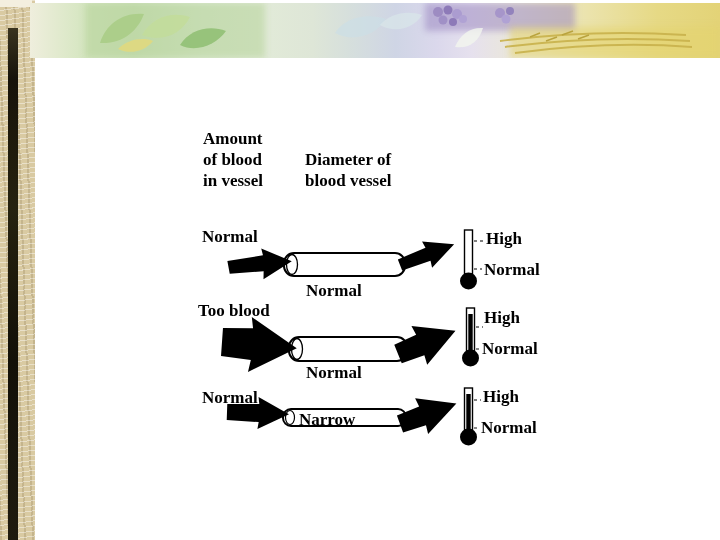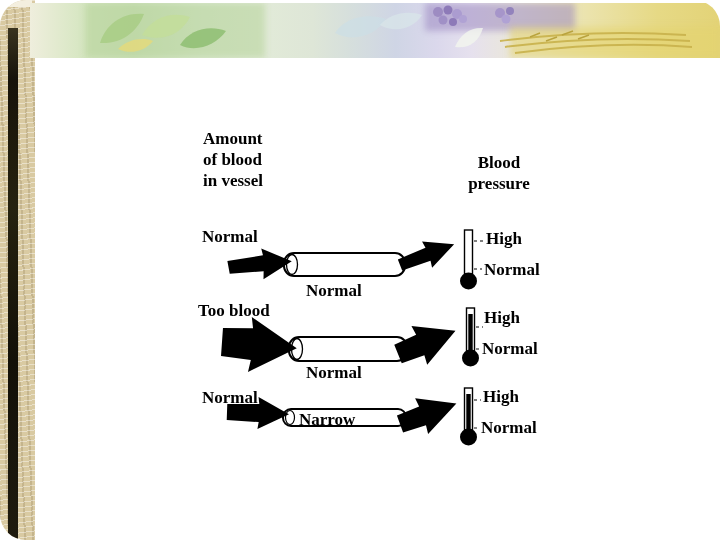--- a/index.html
+++ b/index.html
@@ -1,18 +1,18 @@
 <!DOCTYPE html>
 <html><head>
 <meta charset="utf-8">
 <style>
   * { margin:0; padding:0; box-sizing:border-box; }
   html,body { width:720px; height:540px; }
   body { font-family:"Liberation Serif", serif; background:#ffffff; }
-  .slide { position:relative; width:720px; height:540px; background:#ffffff; overflow:hidden;border-radius:26px; }
+  .slide { position:relative; width:720px; height:540px; background:#ffffff; overflow:hidden; }
 
   
   .left-bar {
     position:absolute; left:0; top:0; width:35px; height:540px;
     background-color:#d9caa2;
     background-image:
       repeating-linear-gradient(172deg, rgba(255,255,255,.42) 0 1px, rgba(0,0,0,0) 1px 5px),
       repeating-linear-gradient(88deg, rgba(124,104,64,.22) 0 2px, rgba(0,0,0,0) 2px 8px);
   }
   .left-strip {
@@ -149,22 +149,22 @@
       <rect x="466.3" y="394" width="4.4" height="39" fill="#000000"></rect>
       <circle cx="468.5" cy="437" r="8.5" fill="#000000"></circle>
       <line x1="474" y1="400" x2="481" y2="400" stroke="#555555" stroke-width="1.4" stroke-dasharray="3,3"></line>
       <line x1="474" y1="428" x2="480" y2="428" stroke="#555555" stroke-width="1.4" stroke-dasharray="3,3"></line>
     </g>
   </svg>
 
   <div class="lbl hdr" style="left:203px; top:128px;">Amount
 of blood
 in vessel</div>
-  <div class="lbl hdr center" style="left:445px; top:152px; width:108px;">Blood
-pressure</div>
+  <div class="lbl hdr" style="left:305px; top:149px;">Diameter of
+blood vessel</div>
 
   <div class="lbl" style="left:202px; top:227px;">Normal</div>
   <div class="lbl" style="left:306px; top:281px;">Normal</div>
   <div class="lbl" style="left:486px; top:229px;">High</div>
   <div class="lbl" style="left:484px; top:260px;">Normal</div>
 
   <div class="lbl" style="left:198px; top:301px;">Too blood</div>
   <div class="lbl" style="left:306px; top:363px;">Normal</div>
   <div class="lbl" style="left:484px; top:308px;">High</div>
   <div class="lbl" style="left:482px; top:339px;">Normal</div>

